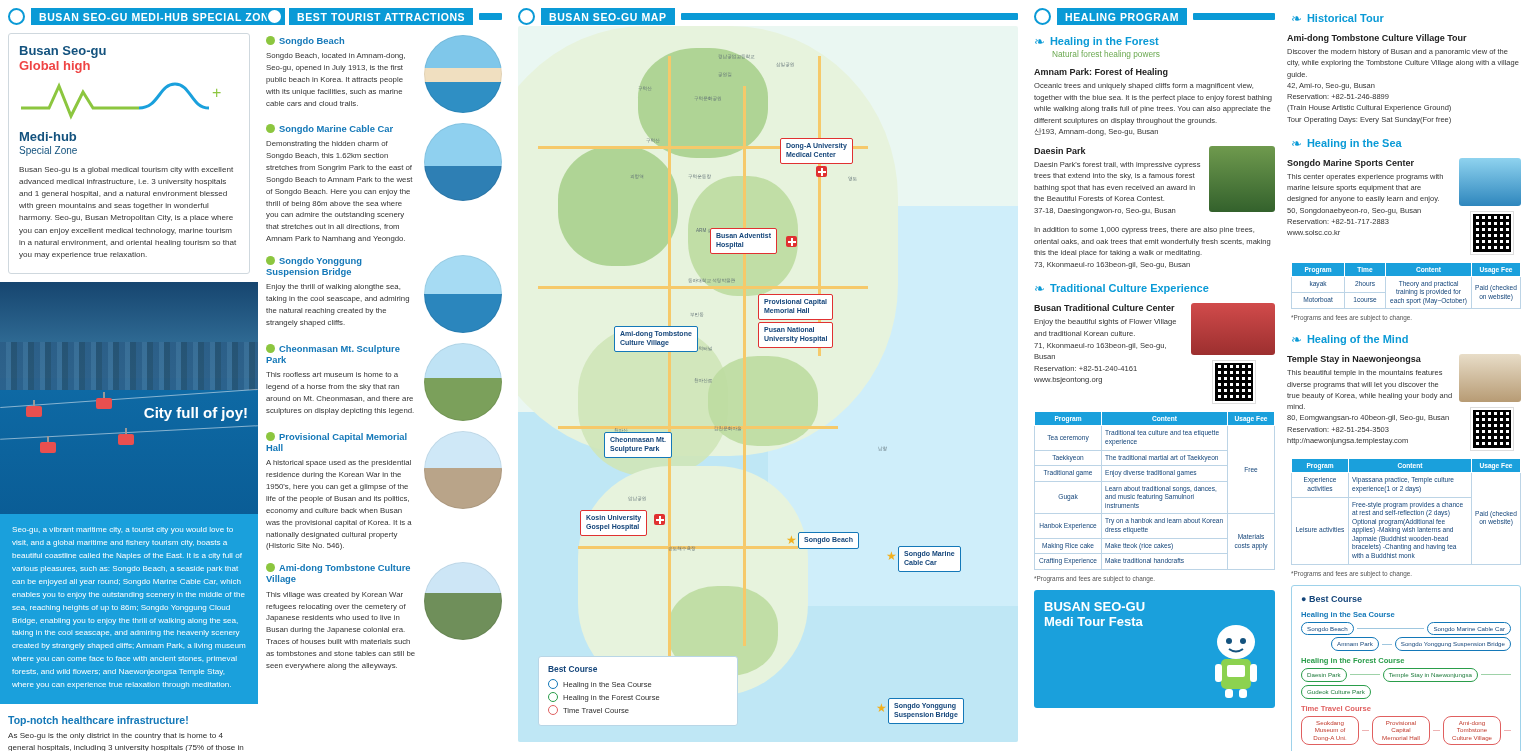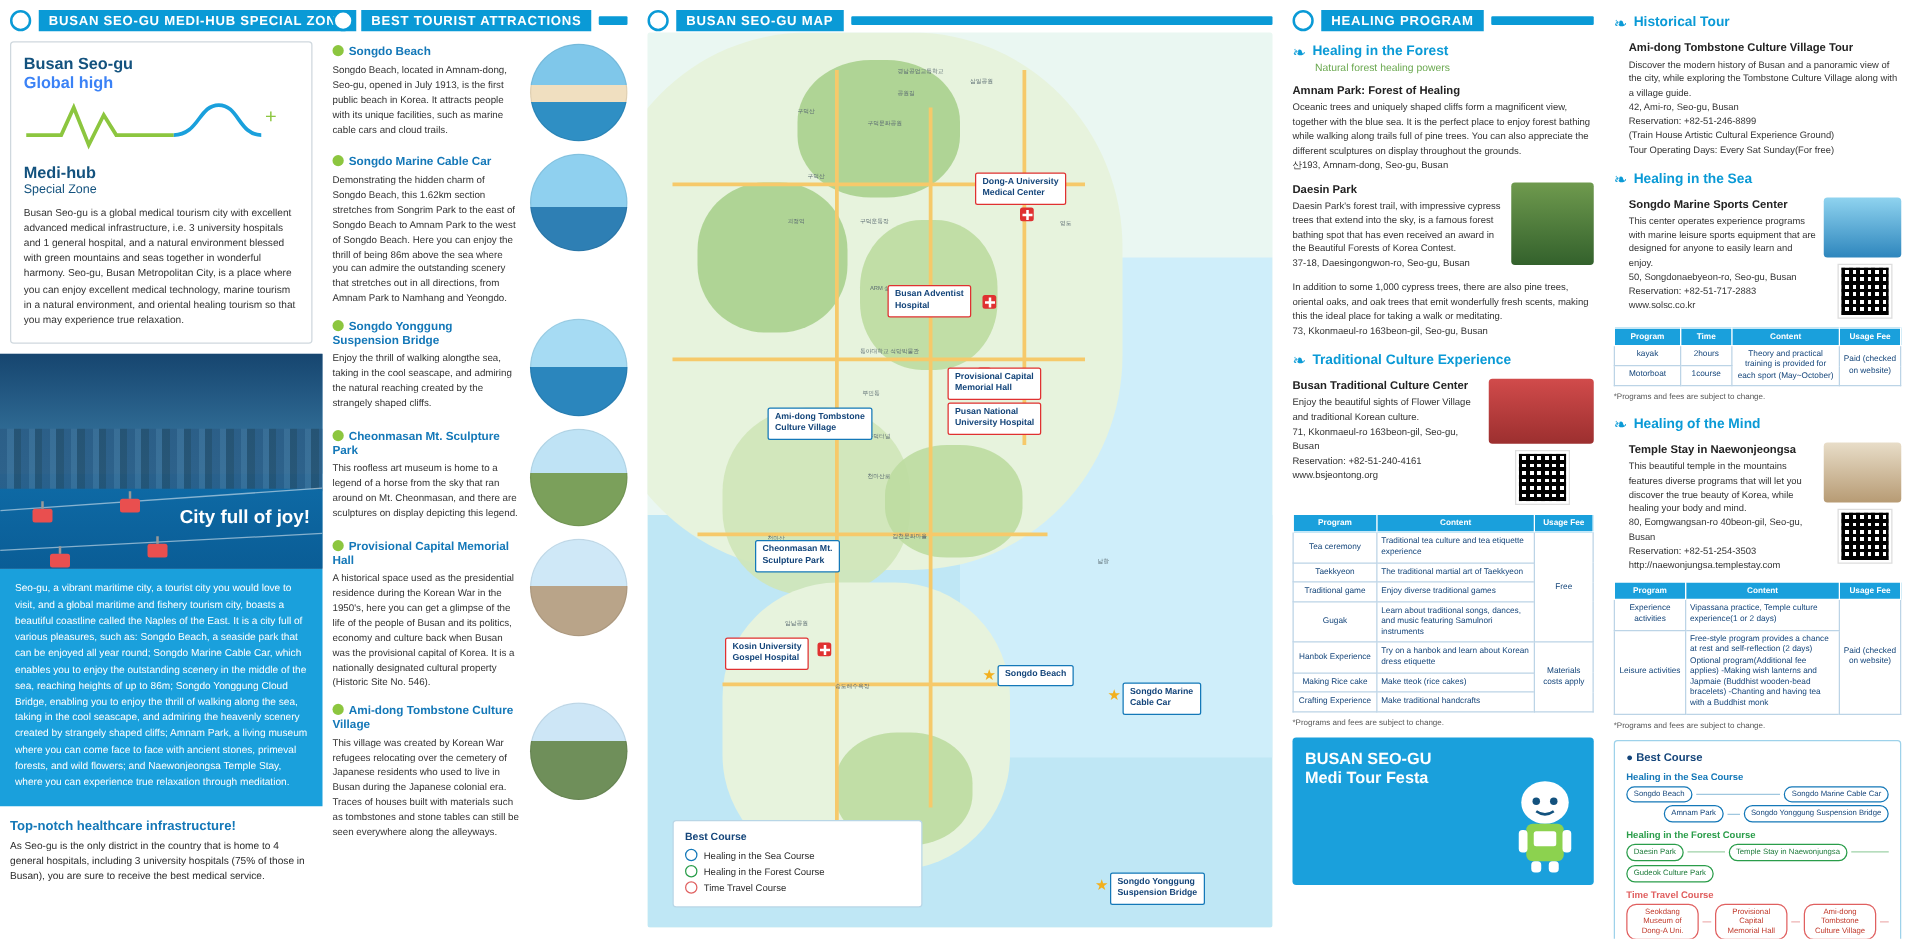--- a/index.html
+++ b/index.html
@@ -10,25 +10,25 @@
   
   .sec-head{display:flex;align-items:center;gap:6px;}
   .sec-head .dot{width:13px;height:13px;border-radius:50%;border:2px solid #0a9ad6;background:#fff;flex:none;}
   .sec-head .bar{height:7px;background:#0a9ad6;flex:1 1 auto;border-radius:1px;}
   .sec-head .txt{background:#0a9ad6;color:#fff;font-size:10.5px;font-weight:bold;letter-spacing:.6px;padding:3px 8px 2px 8px;white-space:nowrap;}
 
   
   #col1{left:0;width:258px;}
   .c1-card{margin:8px 8px 0 8px;border:1px solid #cfd8de;border-radius:3px;padding:10px 10px 12px 10px;}
   .logo-t1{font-size:13px;color:#13527e;font-weight:bold;line-height:1.15;}
-  .logo-t2{font-size:13px;color:#3b82f6;font-weight:bold;line-height:1.15;}
+  .logo-t2{font-size:13px;color:#ef4444;font-weight:bold;line-height:1.15;}
   .logo-sub{font-size:10px;color:#13527e;}
   .squig{height:42px;margin:4px 0 6px 0;}
   .c1-body{font-size:8.1px;line-height:1.5;color:#333;}
-  .photo-band{position:relative;margin:8px 0 0 0;height:172px;background:linear-gradient(#1c4f7e,#2d7fb5 45%,#0f6fa8 70%,#0b5c93);overflow:hidden;}
+  .photo-band{position:relative;margin:8px 0 0 0;height:232px;background:linear-gradient(#1c4f7e,#2d7fb5 45%,#0f6fa8 70%,#0b5c93);overflow:hidden;}
   .photo-band .sky{position:absolute;left:0;top:0;right:0;height:96px;background:linear-gradient(#16456f,#3d7fa8);}
   .photo-band .city{position:absolute;left:0;top:60px;right:0;height:50px;background:repeating-linear-gradient(90deg,#2b5d86 0 6px,#3a6f97 6px 11px,#24506f 11px 17px);opacity:.85;}
   .photo-band .sea{position:absolute;left:0;top:108px;right:0;bottom:0;background:linear-gradient(#0e69a4,#0a5d96);}
   .cabin{position:absolute;width:16px;height:11px;background:#e94f4f;border-radius:2px;}
   .cabin:after{content:"";position:absolute;left:7px;top:-6px;width:2px;height:6px;background:#999;}
   .wire{position:absolute;height:1px;background:rgba(255,255,255,.5);}
   .joy{position:absolute;right:10px;top:122px;color:#fff;font-size:15px;font-weight:bold;}
   .c1-blue{background:#1aa0dc;color:#fff;padding:10px 12px 12px 12px;font-size:8.1px;line-height:1.6;}
   .c1-h3{margin:10px 8px 4px 8px;color:#1478b8;font-size:10.5px;font-weight:bold;}
   .c1-p{margin:0 8px;font-size:8.1px;line-height:1.5;}
@@ -93,21 +93,21 @@
   table.prog th{background:#1aa0dc;color:#fff;border:1px solid #fff;padding:3px 2px;font-weight:bold;}
   table.prog td{border:1px solid #bcd4e6;padding:3px 3px;color:#14457a;line-height:1.3;}
   table.prog td.c{text-align:center;}
   .note{margin:5px 8px 0 8px;font-size:6.4px;color:#555;}
   .festa{margin:8px 8px 0 8px;background:#1aa0dc;color:#fff;border-radius:3px;padding:10px 10px 12px 10px;position:relative;min-height:96px;}
   .festa h4{margin:0 0 6px 0;font-size:13px;font-weight:bold;line-height:1.15;}
   .mascot{position:absolute;right:8px;bottom:8px;width:62px;height:78px;}
 
   
   #col5{left:1283px;width:246px;}
-  .c5-blk{margin:8px 8px 0 20px;}
+  .c5-blk{margin:8px 8px 0 4px;}
   .c5-blk h5{margin:0 0 3px 0;font-size:9px;font-weight:bold;color:#222;}
   .c5-blk p{margin:0;font-size:7.5px;line-height:1.5;color:#333;}
   .row-img{display:flex;gap:6px;}
   .pic2{width:62px;height:48px;border-radius:3px;flex:none;}
   .p-sea{background:linear-gradient(#8fd3ef,#2e86bd);}
   .p-temple{background:linear-gradient(#e8ddc8,#b79b74);}
   .qr{width:38px;height:38px;background:
      repeating-linear-gradient(90deg,#000 0 3px,#fff 3px 6px),
      repeating-linear-gradient(0deg,#000 0 3px,#fff 3px 6px);
      background-blend-mode:multiply;border:2px solid #fff;outline:1px solid #ddd;}

